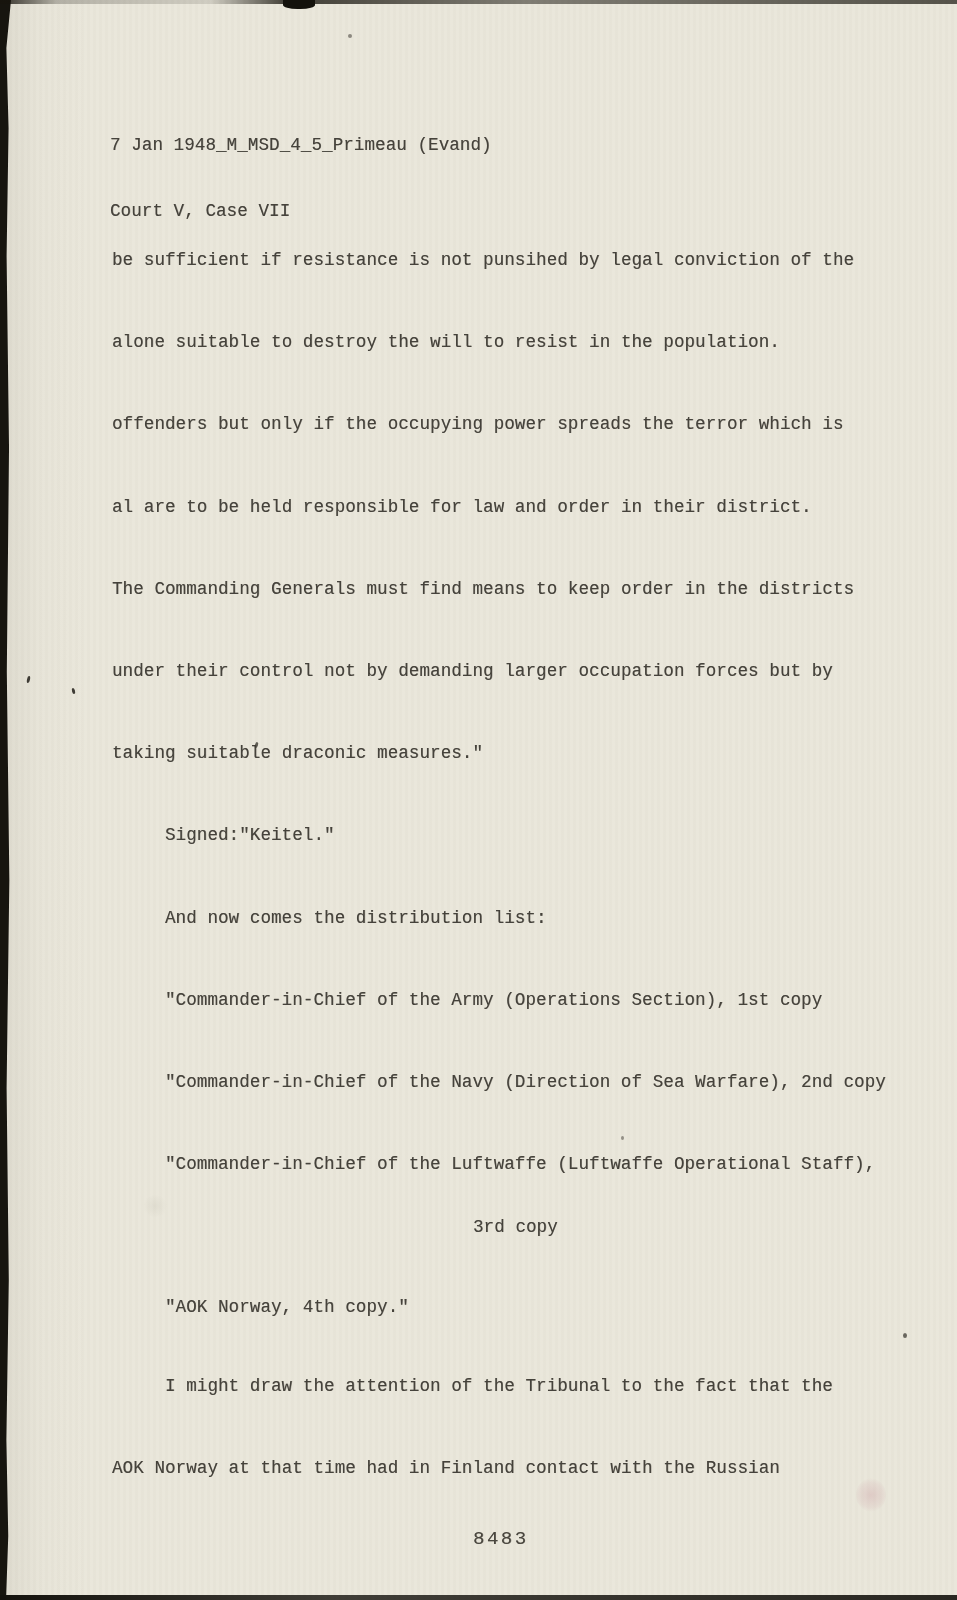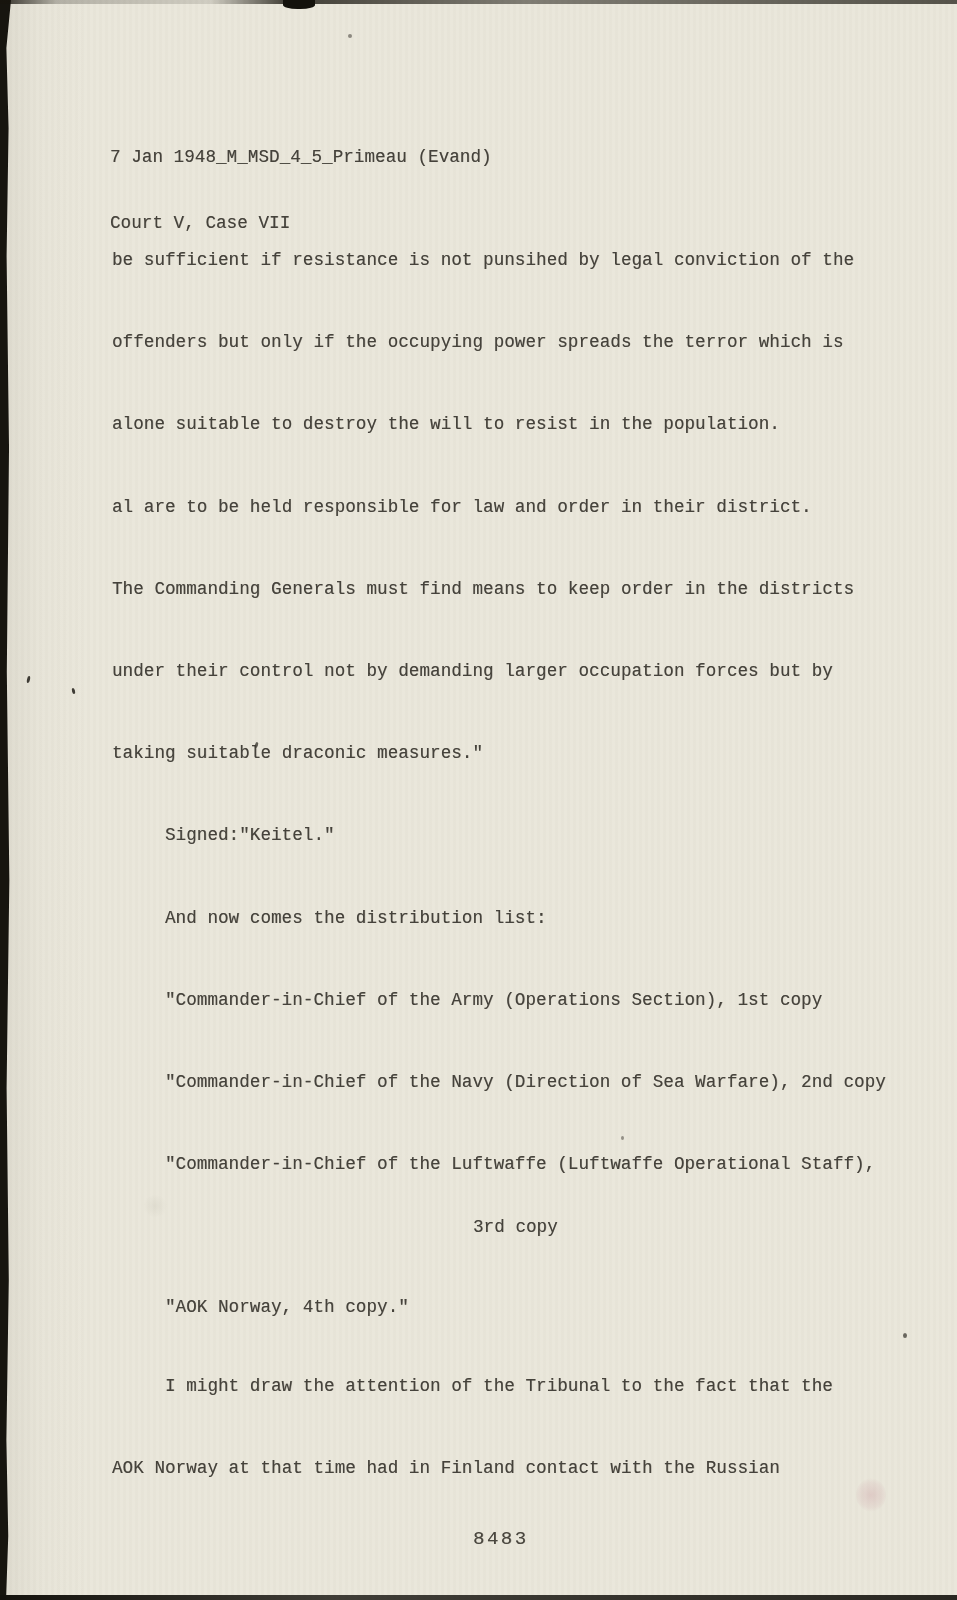--- a/index.html
+++ b/index.html
@@ -40,21 +40,21 @@
     background:linear-gradient(to right,#14120d 0%,rgba(21,19,14,0.8) 35%,rgba(21,19,14,0.9) 100%);
   }
   
   .tw{
     color:#45423b;
     font-size:17.5px;
     letter-spacing:0.1px;
     text-shadow:0.4px 0.4px 0.5px rgba(62,58,50,0.45);
     white-space:pre;
   }
-  .header{position:absolute;left:110px;top:104px;}
+  .header{position:absolute;left:110px;top:92px;}
   .header .hl{height:26px;line-height:26px;}
   .bodytext{position:absolute;left:112px;top:210px;width:820px;}
   .l{height:42.2px;line-height:21px;}
   .i1{padding-left:53px;}
   .i2{padding-left:361px;}
   .sp-after-13{height:23px;}
   .sp-after-14{height:40px;}
   .sp-after-15{height:39px;}
   .pagenum{
     position:absolute;left:441px;top:1528px;
@@ -89,22 +89,22 @@
   <div class="edge-top-blob"></div>
   <div class="edge-bottom"></div>
 
   <div class="header tw">
     <div class="hl">7 Jan 1948_M_MSD_4_5_Primeau (Evand)</div>
     <div class="hl">Court V, Case VII</div>
   </div>
 
   <div class="bodytext tw">
     <div class="l">be sufficient if resistance is not punsihed by legal conviction of the</div>
+    <div class="l">alone suitable to destroy the will to resist in the population.</div>
     <div class="l">offenders but only if the occupying power spreads the terror which is</div>
-    <div class="l">alone suitable to destroy the will to resist in the population.</div>
     <div class="l">al are to be held responsible for law and order in their district.</div>
     <div class="l">The Commanding Generals must find means to keep order in the districts</div>
     <div class="l">under their control not by demanding larger occupation forces but by</div>
     <div class="l">taking suitable draconic measures."</div>
     <div class="l i1">Signed:"Keitel."</div>
     <div class="l i1">And now comes the distribution list:</div>
     <div class="l i1">"Commander-in-Chief of the Army (Operations Section), 1st copy</div>
     <div class="l i1">"Commander-in-Chief of the Navy (Direction of Sea Warfare), 2nd copy</div>
     <div class="l i1 sp-after-13">"Commander-in-Chief of the Luftwaffe (Luftwaffe Operational Staff),</div>
     <div class="l i2 sp-after-14">3rd copy</div>

